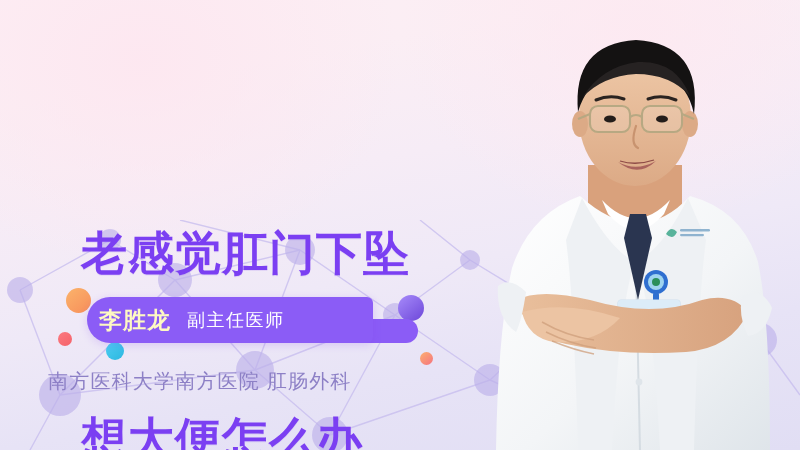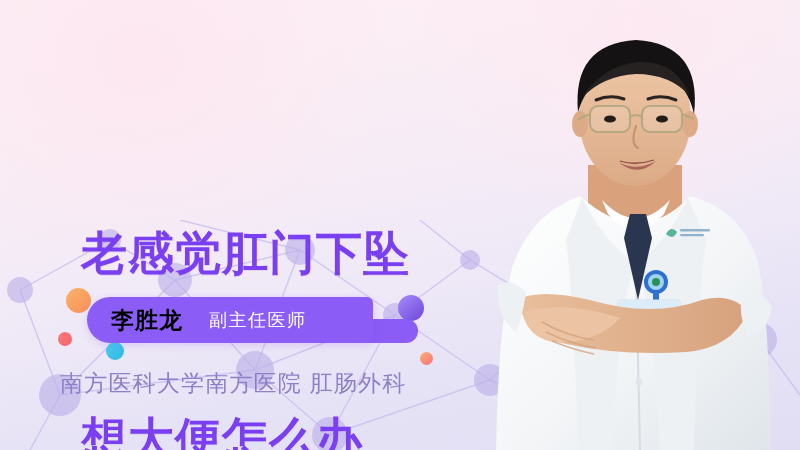--- a/index.html
+++ b/index.html
@@ -69,44 +69,44 @@
     position:absolute;left:300px;top:31px;
     width:58px;height:24px;background:#8b5cf6;
     border-radius:0 12px 12px 0;
   }
   .badge-step2{
     position:absolute;left:286px;top:31px;
     width:30px;height:24px;background:#8b5cf6;
   }
 
   .badge-name{
-    color:#000000;font-size:23px;font-weight:700;
-    margin-left:24px;letter-spacing:1px;
+    color:#fef9c3;font-size:23px;font-weight:700;
+    margin-left:12px;letter-spacing:1px;
   }
   .badge-role{
     color:#ffffff;font-size:18px;font-weight:400;
-    margin-left:26px;letter-spacing:1.5px;
+    margin-left:16px;letter-spacing:1.5px;
   }
 
   .dot{position:absolute;border-radius:50%;}
   .dot-orange{left:6px;top:0px;width:25px;height:25px;
     background:linear-gradient(140deg,#fbb36b,#f78e5a);}
   .dot-pink{left:-2px;top:44px;width:14px;height:14px;
     background:linear-gradient(140deg,#fb7a80,#f5626a);}
   .dot-cyan{left:46px;top:54px;width:18px;height:18px;
     background:linear-gradient(140deg,#4fd0f2,#2bb6e0);}
   .dot-purple{left:338px;top:7px;width:26px;height:26px;
     background:linear-gradient(140deg,#a78bfa,#6d47d9);}
   .dot-warm{left:360px;top:64px;width:13px;height:13px;
     background:linear-gradient(140deg,#fcb070,#f5737f);}
 
   
   .hospital{
-    position:absolute;left:60px;top:368px;
-    color:#8d80c6;font-size:23px;letter-spacing:1.2px;
+    position:absolute;left:48px;top:368px;
+    color:#8d80c6;font-size:20px;letter-spacing:1.2px;
     font-weight:400;white-space:pre;
   }
 </style>
 </head>
 <body>
 
 <div id="stage">
 
   <div class="blush tl"></div>
   <div class="blush tr"></div>

